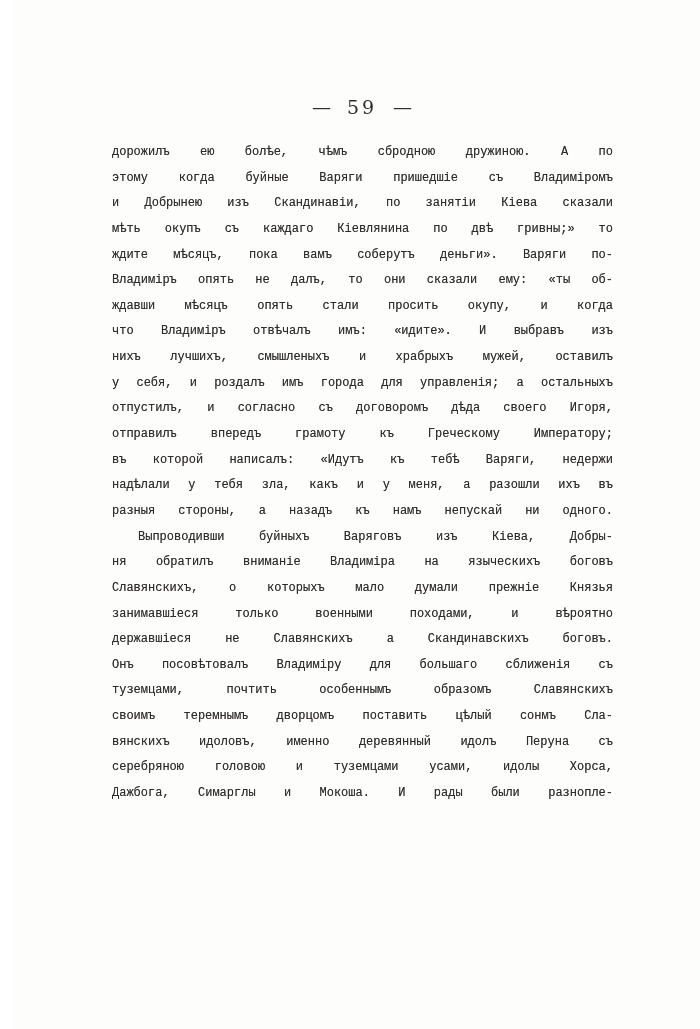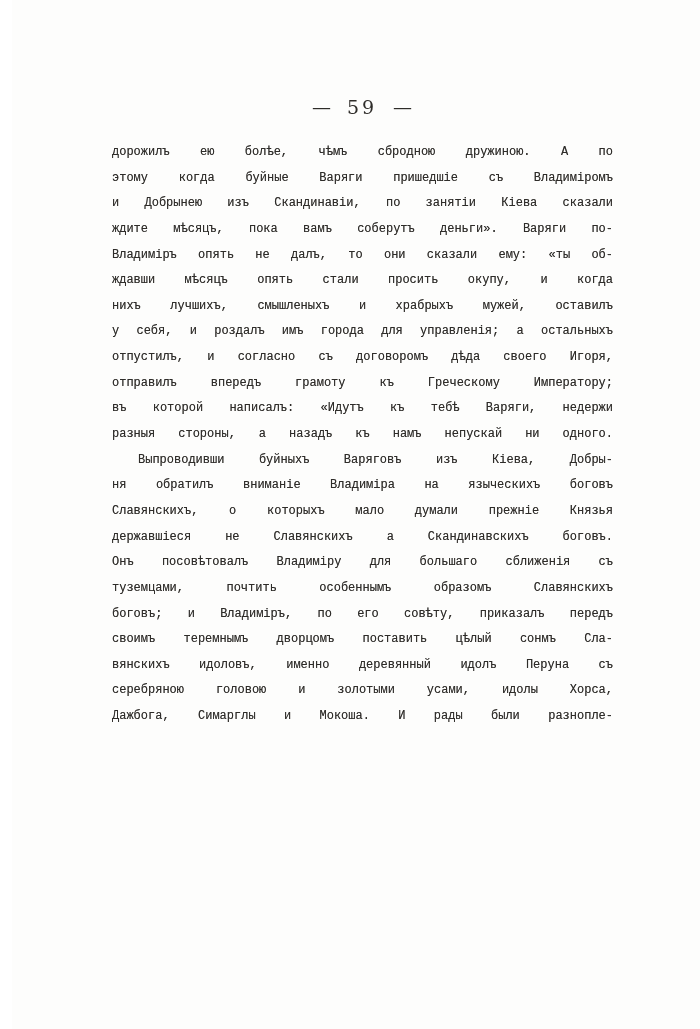--- a/index.html
+++ b/index.html
@@ -68,39 +68,42 @@
   <div class="running-header">
     <span class="dash">—</span><span class="pagenum">59</span><span class="dash">—</span>
   </div>
 
   <div class="text-block">
 
     <div class="para">
       <div class="line">дорожилъ ею болѣе, чѣмъ сбродною дружиною. А по</div>
       <div class="line">этому когда буйные Варяги пришедшіе съ Владиміромъ</div>
       <div class="line">и Добрынею изъ Скандинавіи, по занятіи Кіева сказали</div>
+      <div class="line">мѣть окупъ съ каждаго Кіевлянина по двѣ гривны;» то</div>
       <div class="line">ждите мѣсяцъ, пока вамъ соберутъ деньги». Варяги по-</div>
       <div class="line">Владиміръ опять не далъ, то они сказали ему: «ты об-</div>
       <div class="line">ждавши мѣсяцъ опять стали просить окупу, и когда</div>
+      <div class="line">что Владиміръ отвѣчалъ имъ: «идите». И выбравъ изъ</div>
       <div class="line">нихъ лучшихъ, смышленыхъ и храбрыхъ мужей, оставилъ</div>
       <div class="line">у себя, и роздалъ имъ города для управленія; а остальныхъ</div>
       <div class="line">отпустилъ, и согласно съ договоромъ дѣда своего Игоря,</div>
       <div class="line">отправилъ впередъ грамоту къ Греческому Императору;</div>
       <div class="line">въ которой написалъ: «Идутъ къ тебѣ Варяги, недержи</div>
+      <div class="line">надѣлали у тебя зла, какъ и у меня, а разошли ихъ въ</div>
       <div class="line">разныя стороны, а назадъ къ намъ непускай ни одного.</div>
     </div>
 
     <div class="para">
       <div class="line indent">Выпроводивши буйныхъ Варяговъ изъ Кіева, Добры-</div>
       <div class="line">ня обратилъ вниманіе Владиміра на языческихъ боговъ</div>
       <div class="line">Славянскихъ, о которыхъ мало думали прежніе Князья</div>
+      <div class="line">занимавшіеся только военными походами, и вѣроятно</div>
       <div class="line">державшіеся не Славянскихъ а Скандинавскихъ боговъ.</div>
       <div class="line">Онъ посовѣтовалъ Владиміру для большаго сближенія съ</div>
       <div class="line">туземцами, почтить особеннымъ образомъ Славянскихъ</div>
-      <div class="line">боговъ; и Владиміръ, по его совѣту, приказалъ передъ</div>
       <div class="line">своимъ теремнымъ дворцомъ поставить цѣлый сонмъ Сла-</div>
       <div class="line">вянскихъ идоловъ, именно деревянный идолъ Перуна съ</div>
-      <div class="line">серебряною головою и золотыми усами, идолы Хорса,</div>
+      <div class="line">серебряною головою и туземцами усами, идолы Хорса,</div>
       <div class="line">Дажбога, Симарглы и Мокоша. И рады были разнопле-</div>
     </div>
 
   </div>
 </div>
 
 </body></html>

